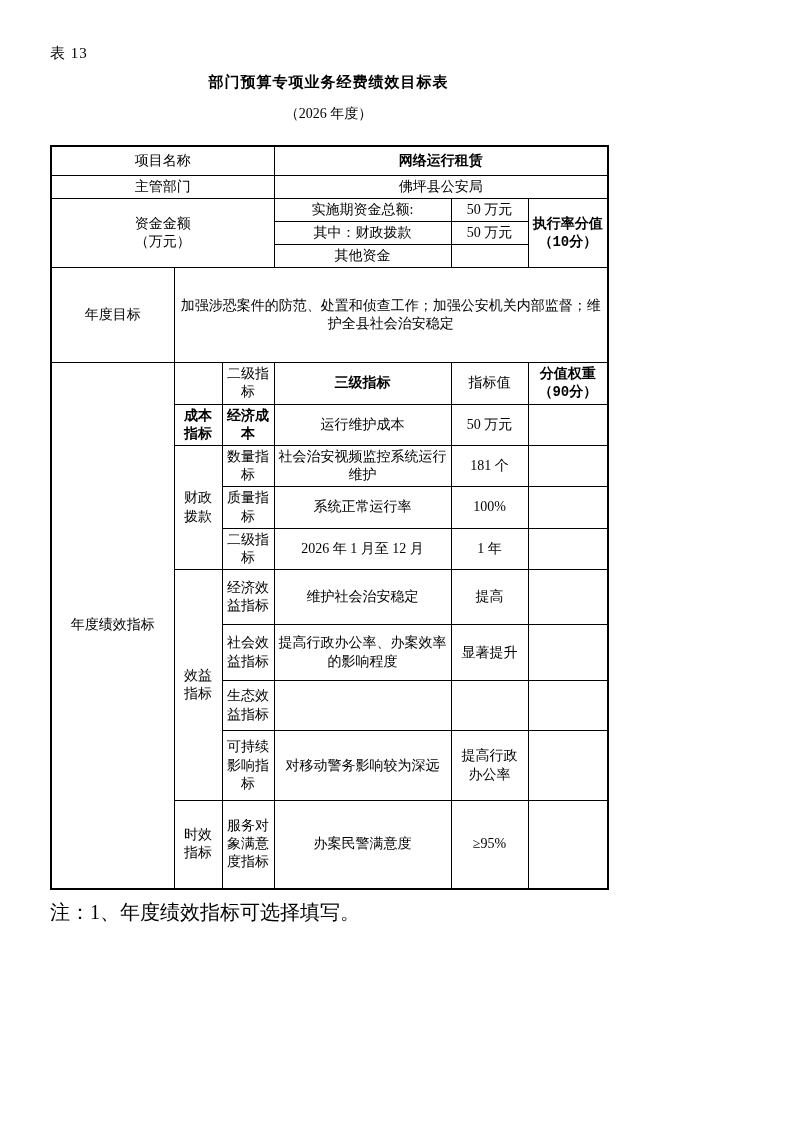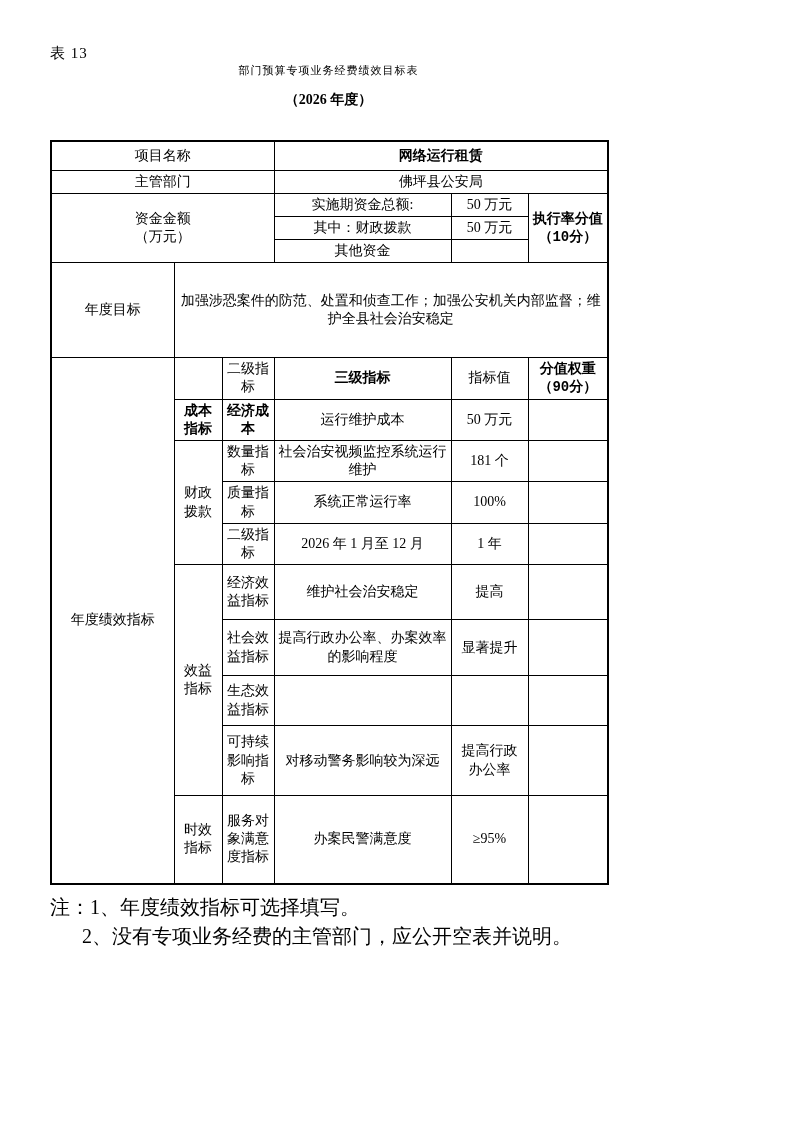--- a/index.html
+++ b/index.html
@@ -7,27 +7,27 @@
   .page {
     position:relative;
     width:793px; height:1122px;
     background:#ffffff;
     color:#000000;
     font-family:"Liberation Serif","DejaVu Serif",serif;
     overflow:hidden;
   }
   .doc { position:absolute; left:50px; top:44px; width:557px; }
   .table-label { font-size:15px; letter-spacing:1px; }
-  .doc-title { text-align:center; font-weight:normal; font-size:11px; letter-spacing:1px; }
-  .doc-subtitle { text-align:center; font-weight:bold; font-size:14px; margin-top:13px; }
+  .doc-title { text-align:center; font-weight:bold; font-size:15px; margin-top:10px; letter-spacing:1px; }
+  .doc-subtitle { text-align:center; font-weight:normal; font-size:14px; margin-top:13px; }
   table.main {
     border-collapse:collapse;
     table-layout:fixed;
     width:557px;
-    margin-top:31px;
+    margin-top:22px;
     border:2px solid #000;
   }
   table.main td {
     border:1px solid #000;
     font-size:14px;
     line-height:1.3;
     text-align:center;
     vertical-align:middle;
     padding:2px 4px;
     overflow:hidden;
@@ -168,17 +168,16 @@
         <td class="narrow">服务对象满意度指标</td>
         <td class="al">办案民警满意度</td>
         <td>≥95%</td>
         <td></td>
       </tr>
     </tbody>
       </table>
 
     <div class="notes">
       <div class="note-line1">注：1、年度绩效指标可选择填写。</div>
-      <div class="note-line2">2、没有专项业务经费的主管部门，应公开空表并说明。</div>
     </div>
 
   </div>
 </div>
 
 </body></html>

